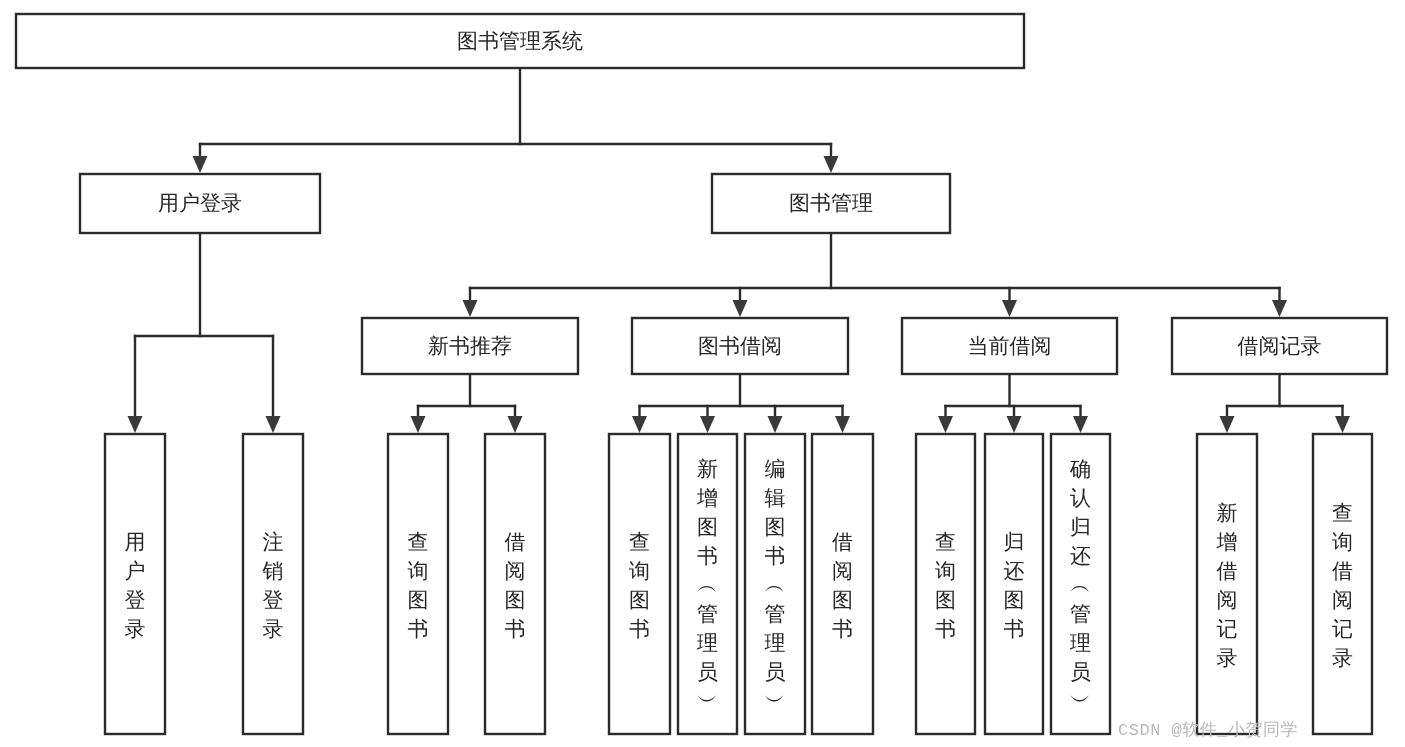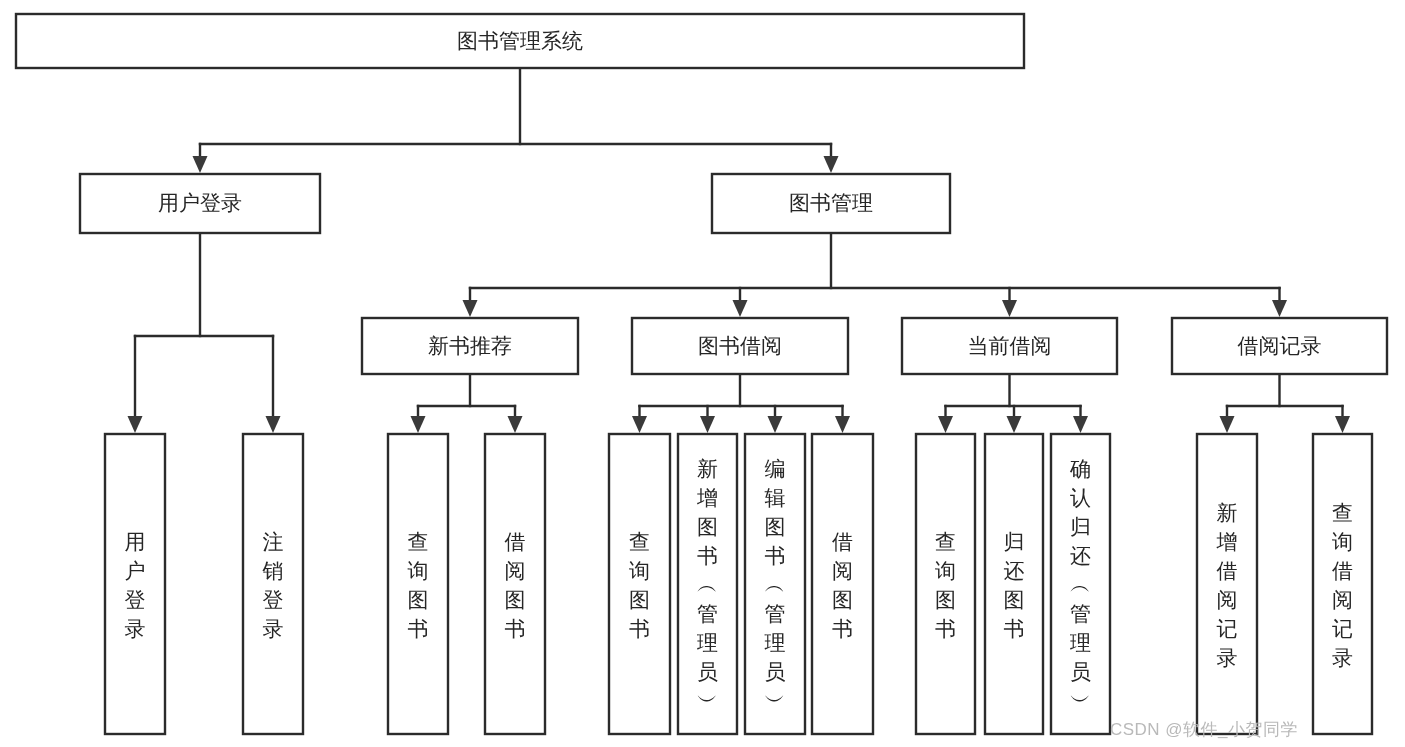--- a/index.html
+++ b/index.html
@@ -52,21 +52,21 @@
   .node-label-vertical {
     fill: #262626;
     font-family: "Liberation Sans", "DejaVu Sans", sans-serif;
     font-size: 21px;
     text-anchor: middle;
   }
   .watermark-text {
     position: absolute;
     right: 8px;
     bottom: 6px;
-    font-family: Liberation Sans, sans-serif;
+    font-family: Liberation Mono, monospace;
     font-size: 17px;
     color: #b9b9b9;
     letter-spacing: 0.5px;
     white-space: nowrap;
     user-select: none;
   }
 </style>
 </head>
 <body>
 

